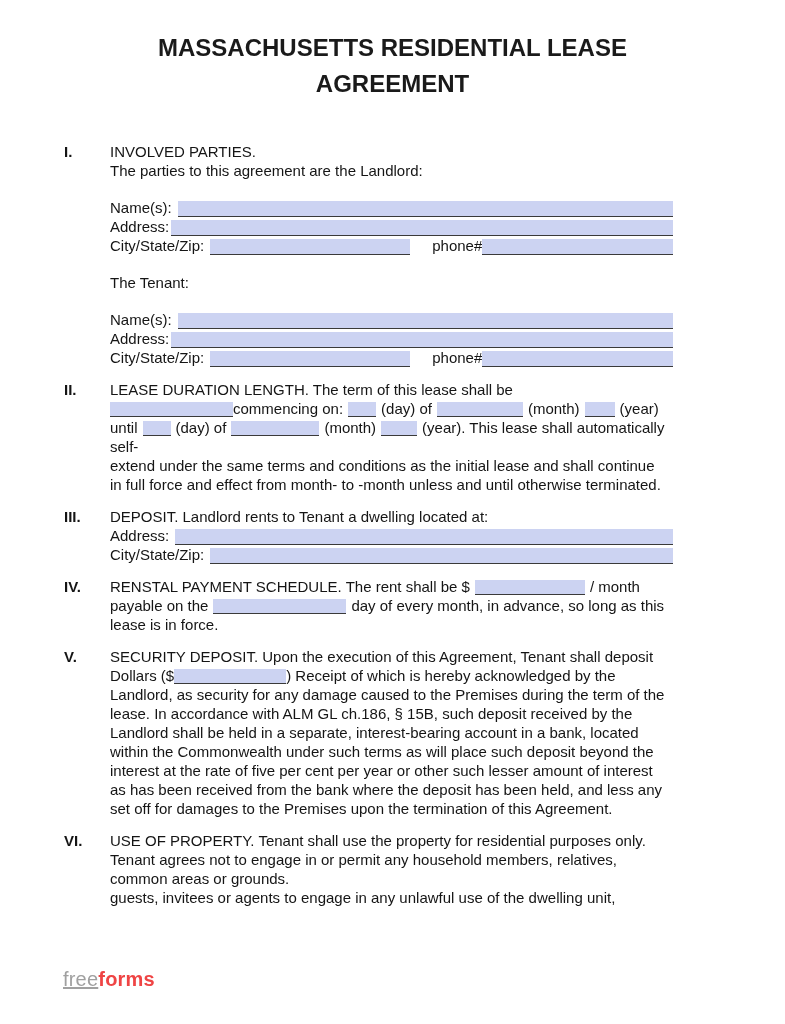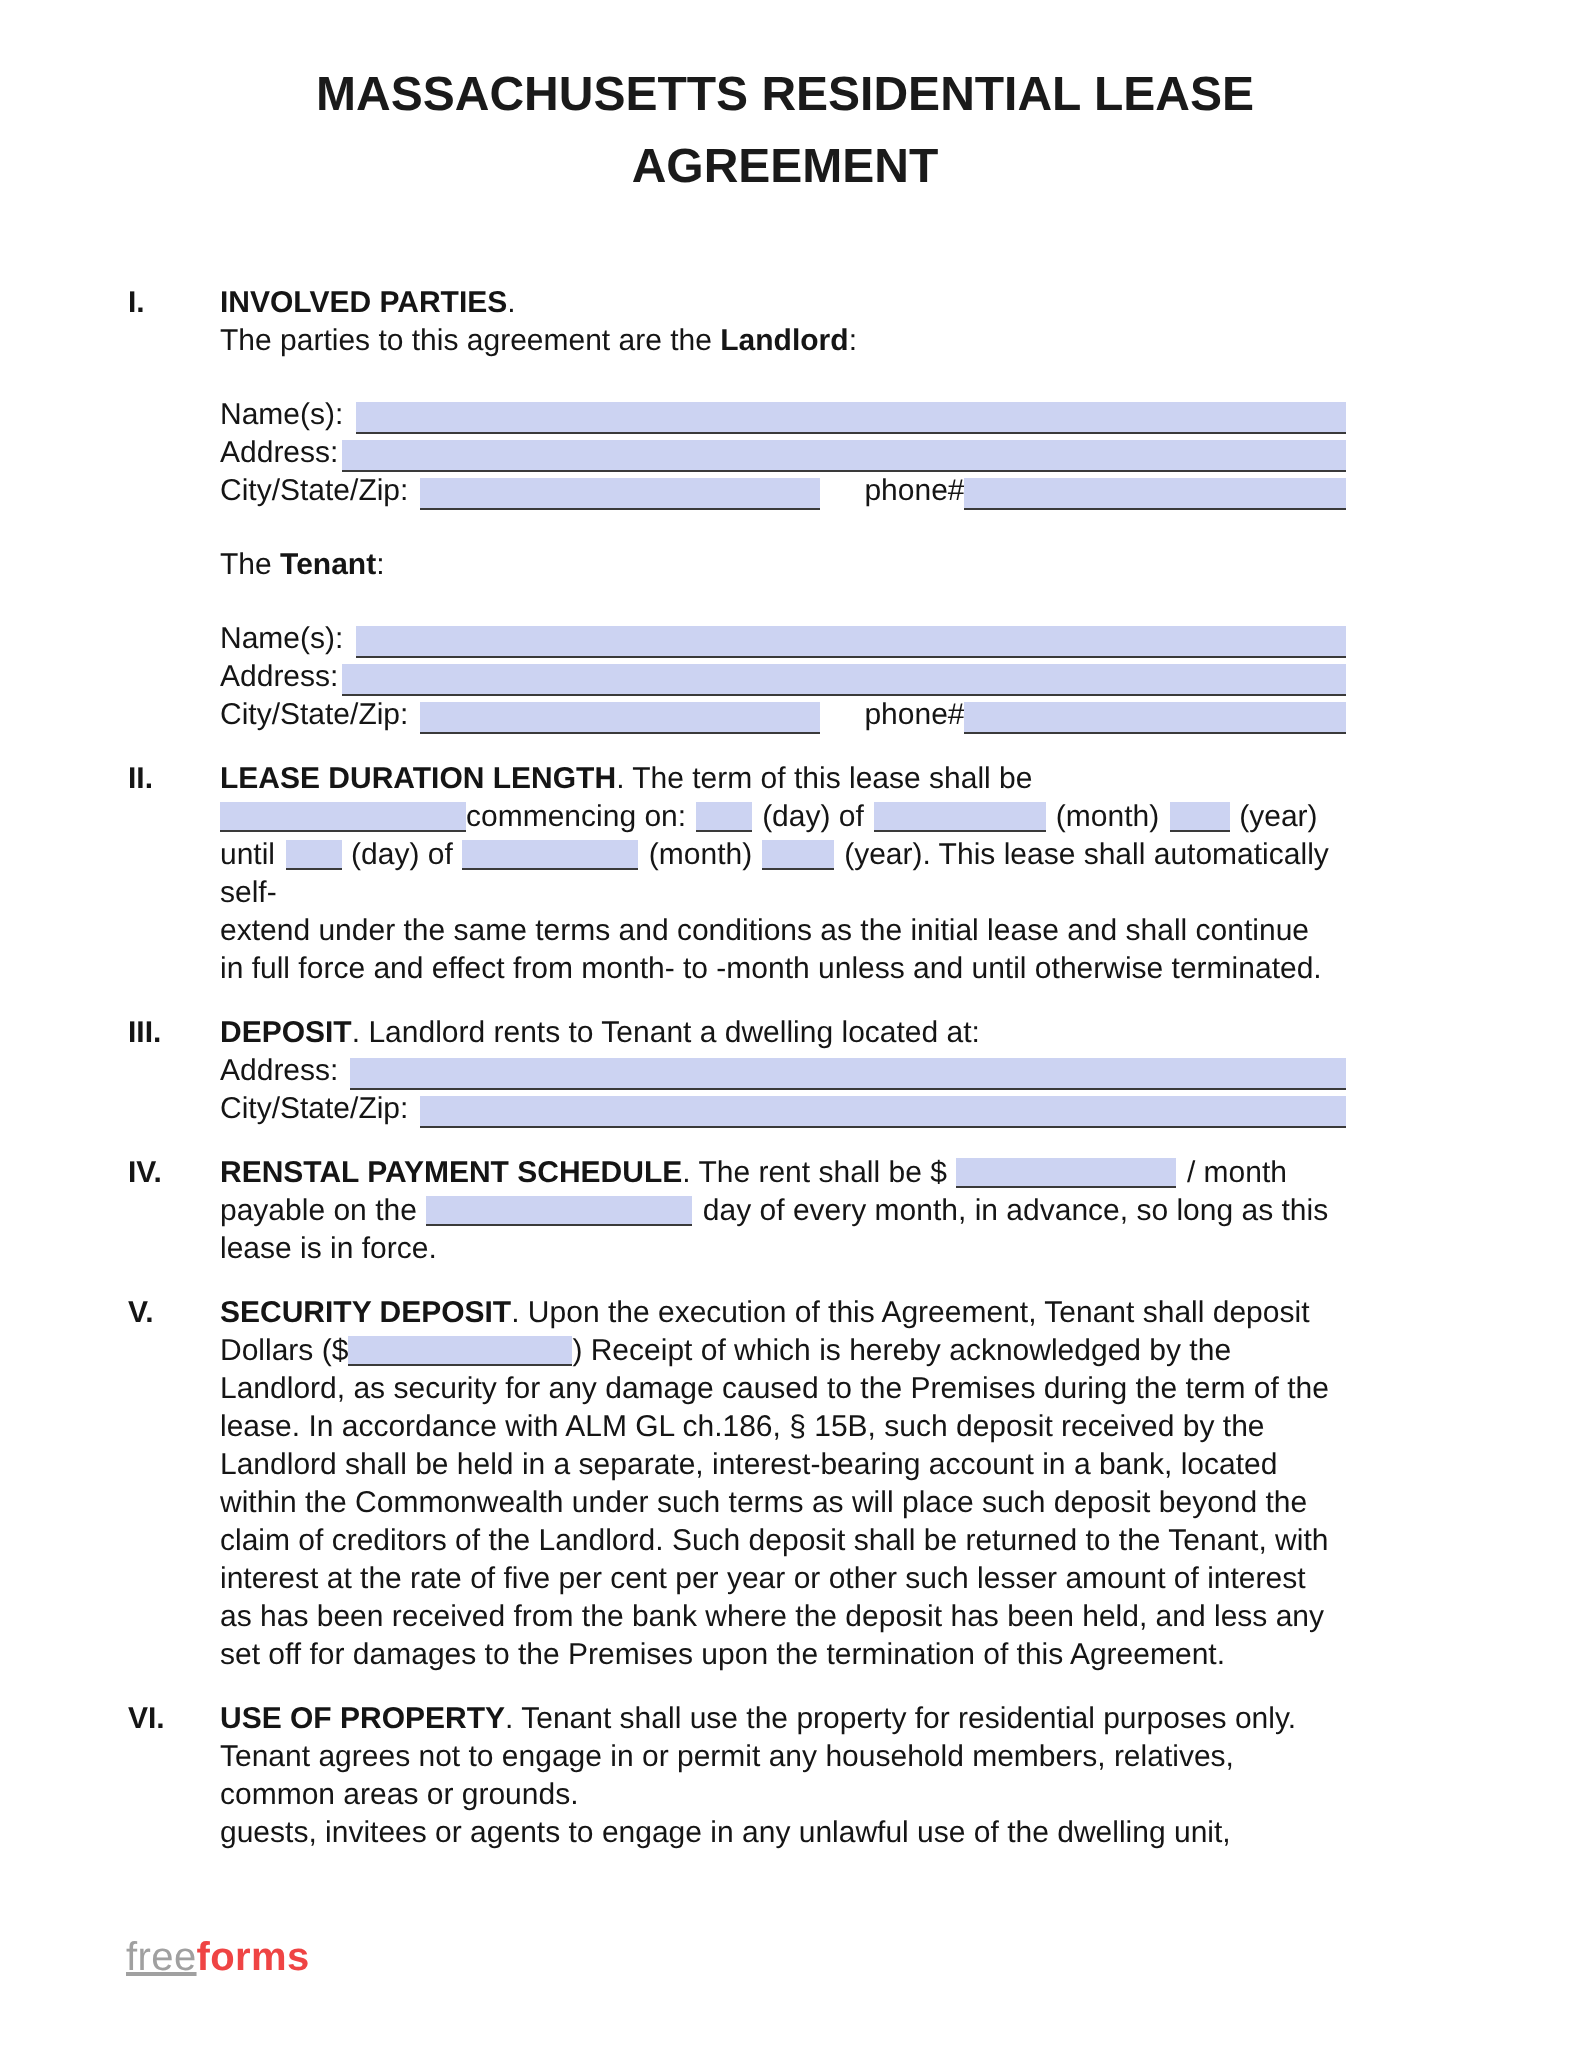--- a/index.html
+++ b/index.html
@@ -16,21 +16,21 @@
     padding-top:30px;
     text-align:center;
     font-weight:bold;
     font-size:24px;line-height:36px;
     color:#1a1a1a;
   }
   .content{padding-left:64px;padding-right:112px;}
   .sec{display:grid;grid-template-columns:46px 1fr;margin-top:13px;}
   .sec.first{margin-top:40px;}
   .num{font-weight:bold;}
-  .bd{font-weight:bold;}
+  .bd{font-weight:normal;}
   .ln{min-height:19px;}
   .gap18{margin-top:18px;}
   
   .frow{display:flex;align-items:flex-end;height:19px;}
   .lbl{white-space:pre;}
   .fill{
     flex:1;height:15px;
     background:#ccd3f2;
     border-bottom:1.5px solid #3a3a3a;
   }
@@ -149,21 +149,20 @@
 
     <div class="sec">
       <div class="num">V.</div>
       <div>
         <div class="ln"><span class="bd">SECURITY DEPOSIT</span><span>. Upon the execution of this Agreement, Tenant shall deposit</span></div>
         <div class="ln"><span>Dollars ($</span><span class="b tight" style="width:112px"></span><span>) Receipt of which is hereby acknowledged by the</span></div>
         <div class="ln">Landlord, as security for any damage caused to the Premises during the term of the</div>
         <div class="ln">lease. In accordance with ALM GL ch.186, § 15B, such deposit received by the</div>
         <div class="ln">Landlord shall be held in a separate, interest-bearing account in a bank, located</div>
         <div class="ln">within the Commonwealth under such terms as will place such deposit beyond the</div>
-        <div class="ln">claim of creditors of the Landlord. Such deposit shall be returned to the Tenant, with</div>
         <div class="ln">interest at the rate of five per cent per year or other such lesser amount of interest</div>
         <div class="ln">as has been received from the bank where the deposit has been held, and less any</div>
         <div class="ln">set off for damages to the Premises upon the termination of this Agreement.</div>
       </div>
     </div>
 
     <div class="sec">
       <div class="num">VI.</div>
       <div>
         <div class="ln"><span class="bd">USE OF PROPERTY</span><span>. Tenant shall use the property for residential purposes only.</span></div>

